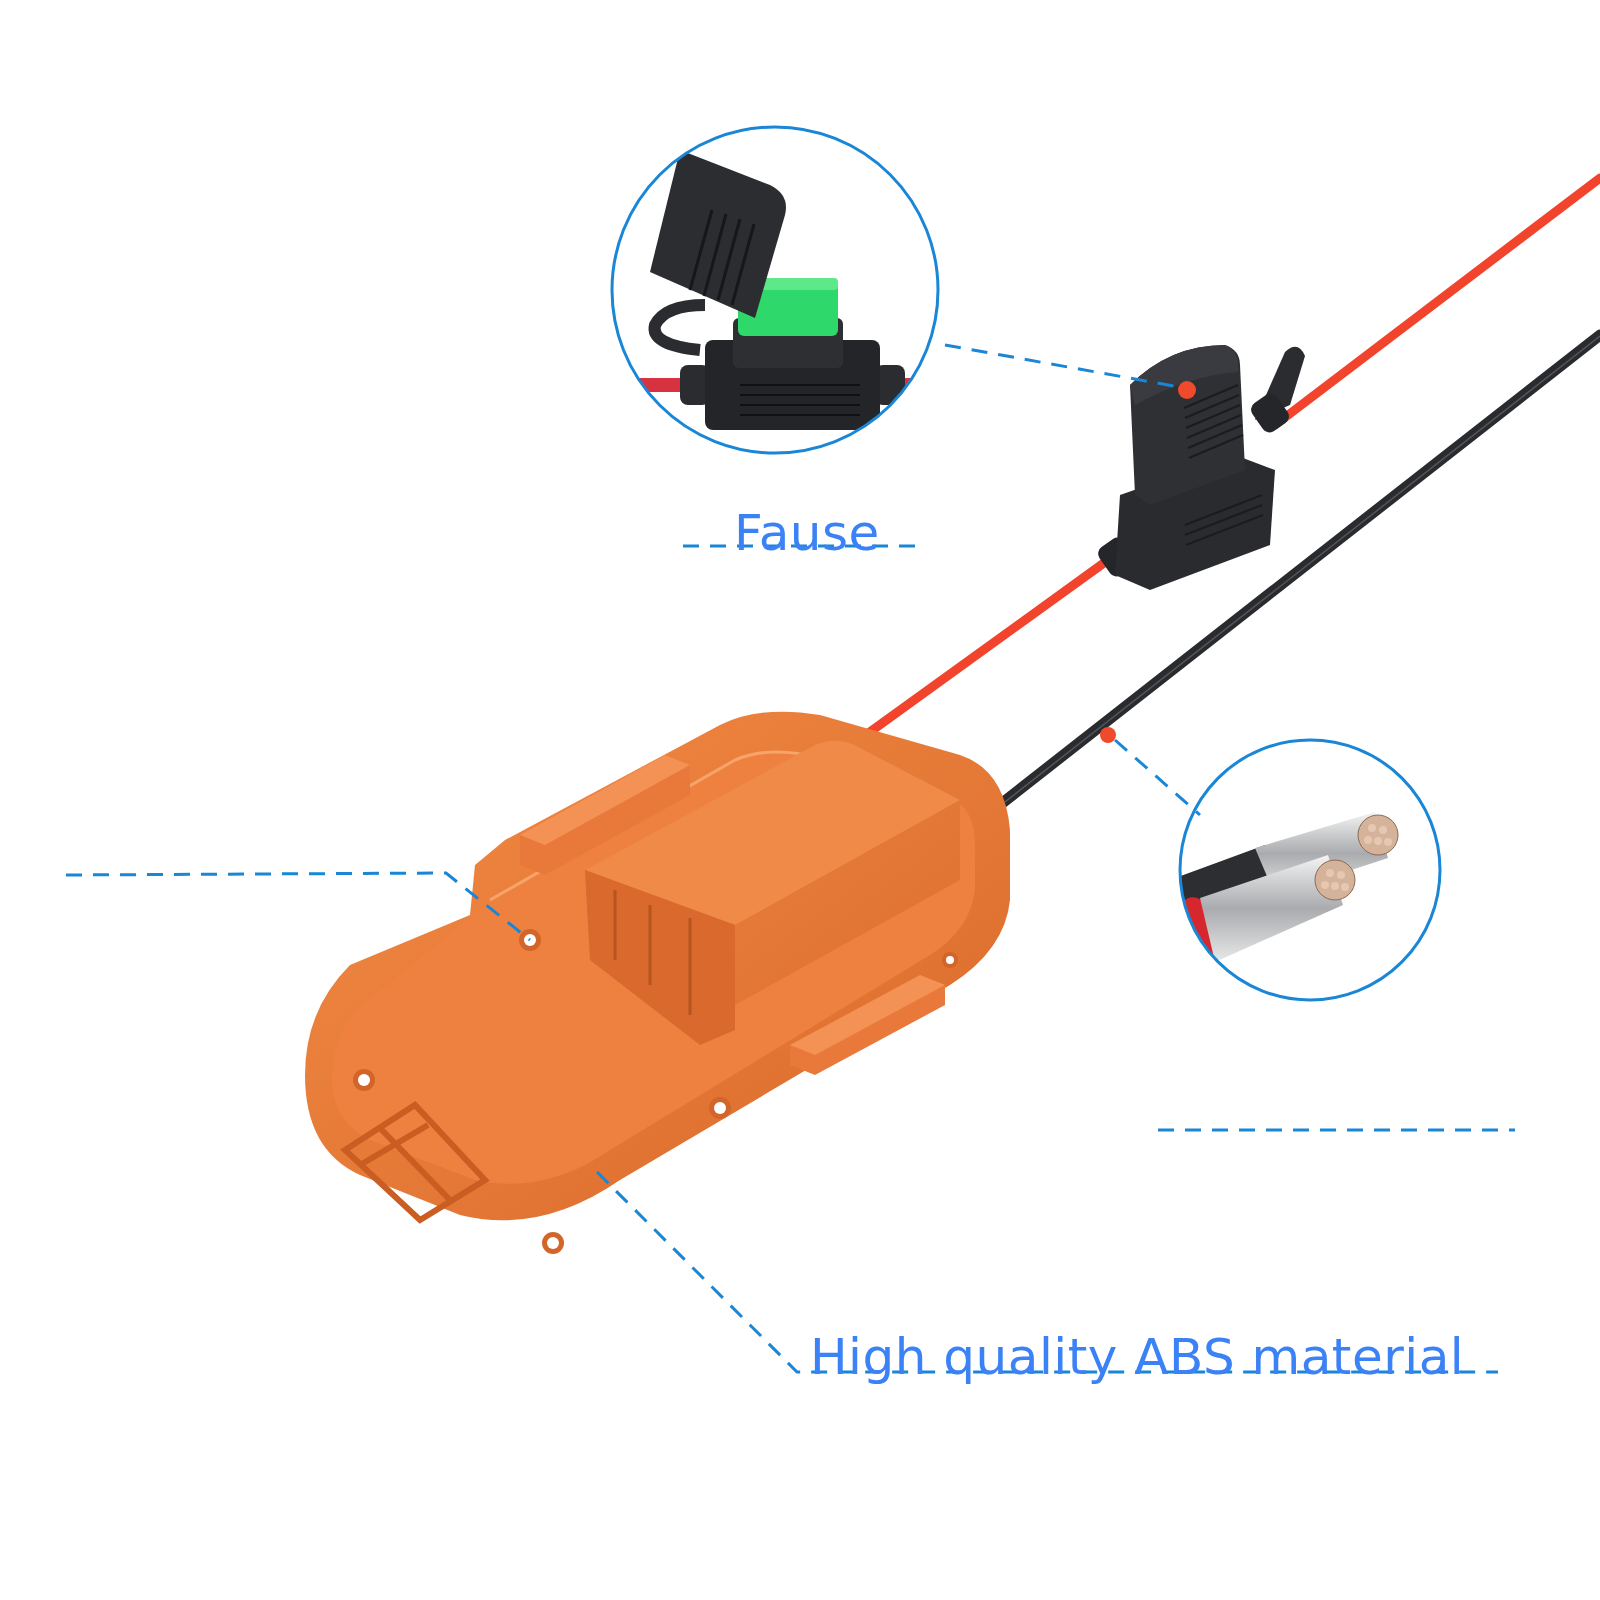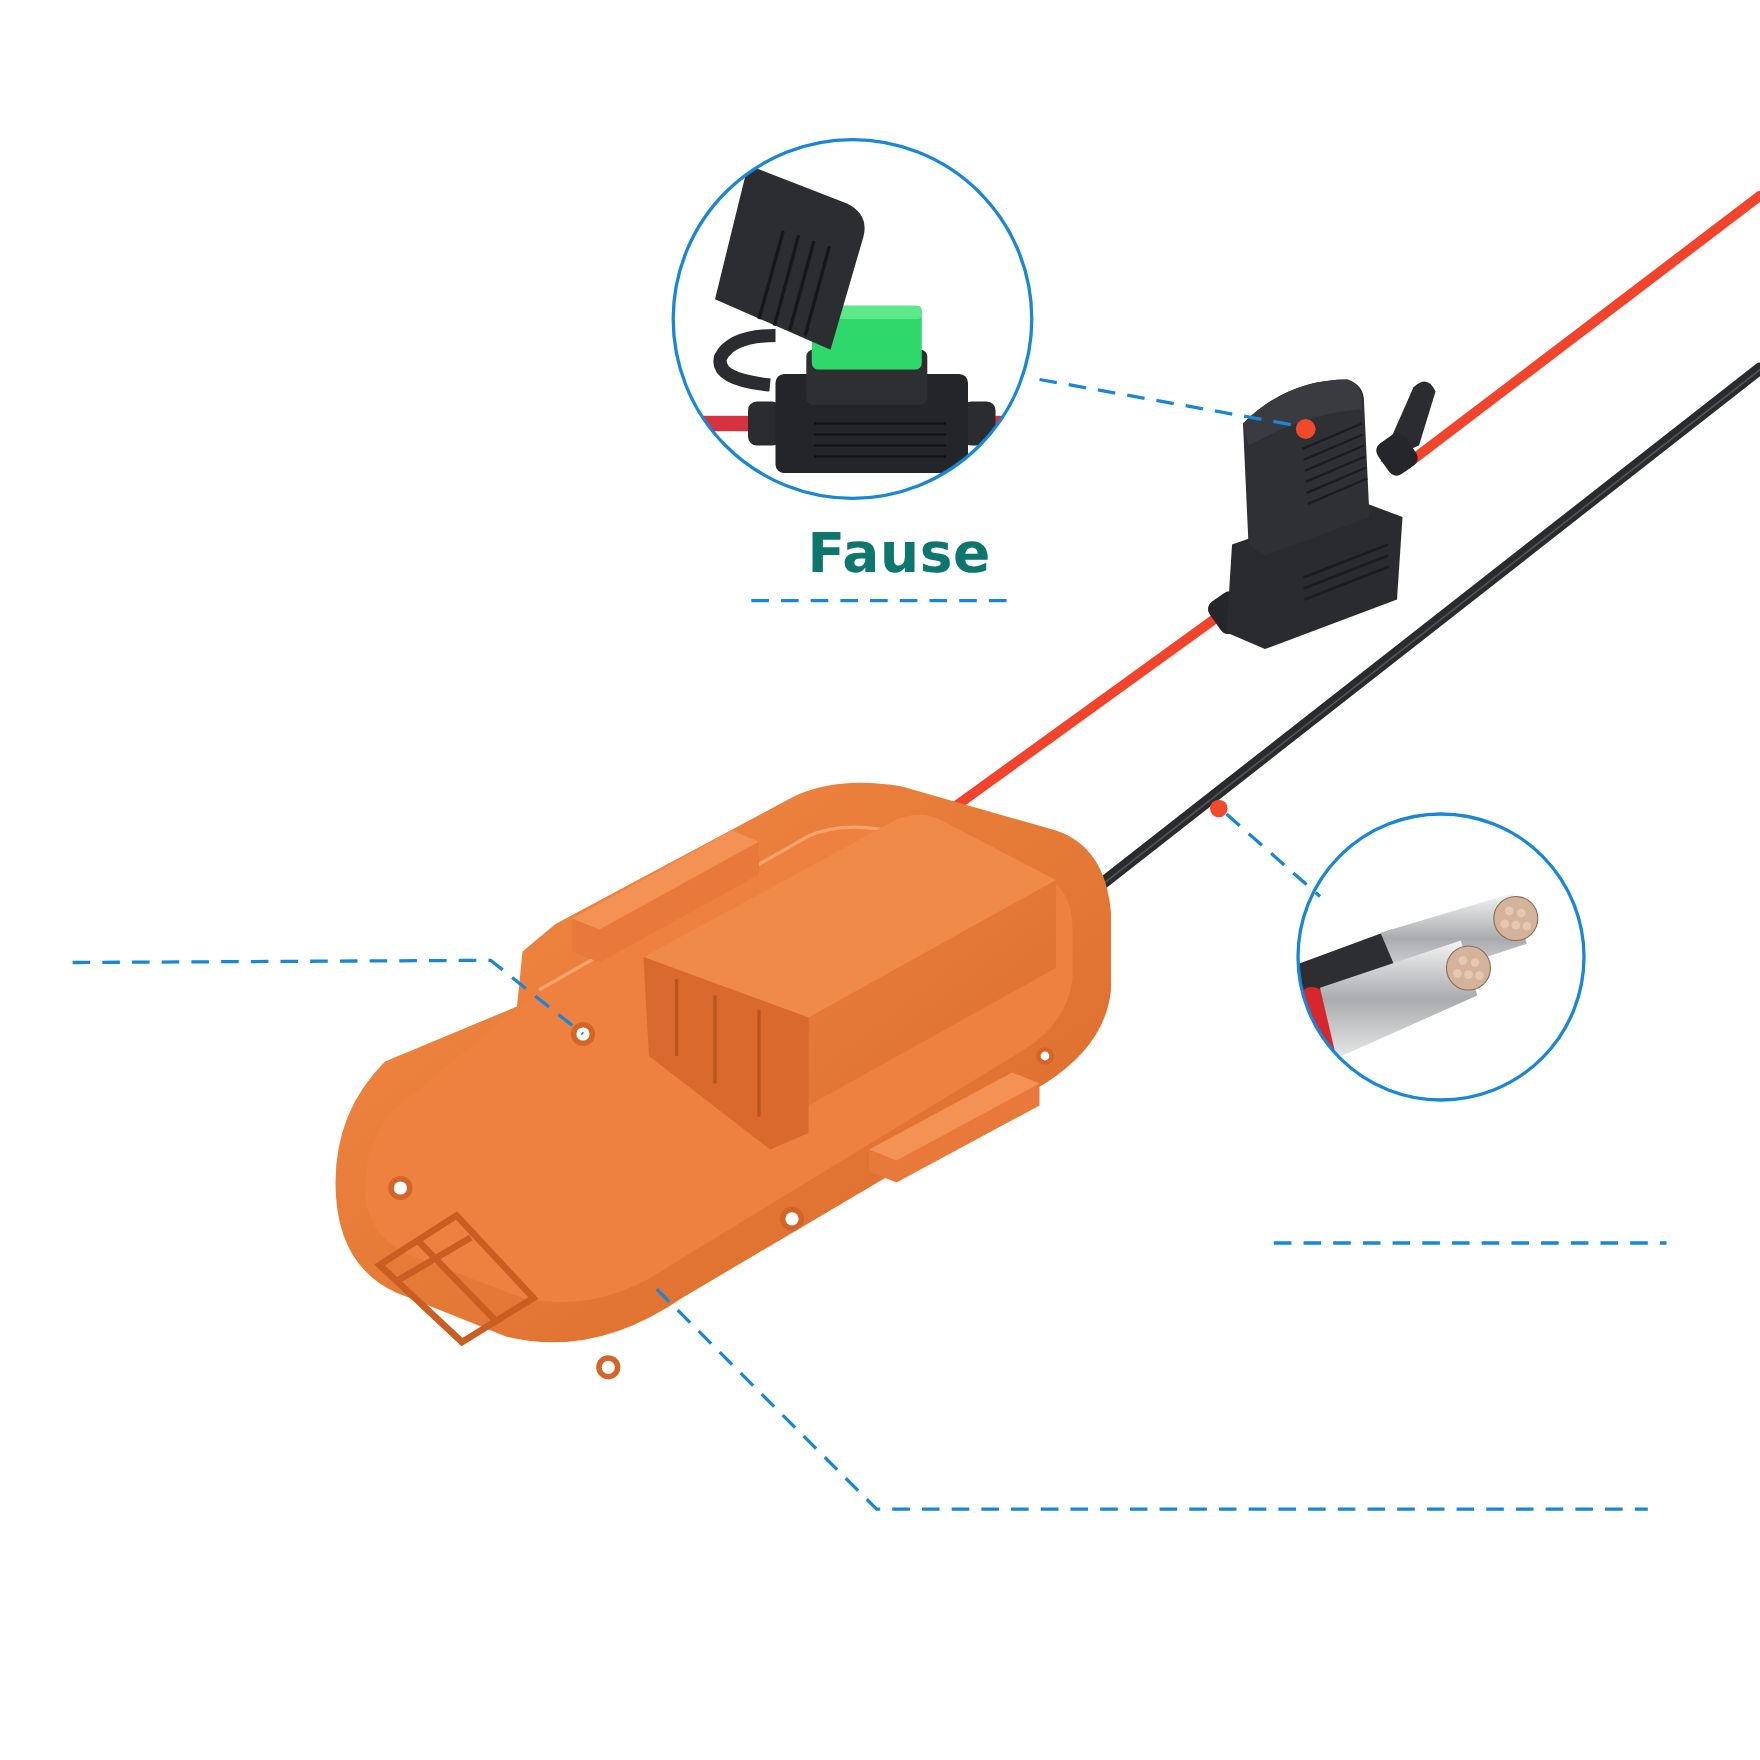--- a/index.html
+++ b/index.html
@@ -1,20 +1,20 @@
 <!DOCTYPE html>
 <html><head>
 <meta charset="utf-8">
 <style>
   html, body { margin: 0; padding: 0; background: #ffffff; }
   body { width: 1600px; height: 1600px; position: relative; overflow: hidden;
          font-family: "DejaVu Sans", "Liberation Sans", sans-serif; }
   .stage { position: absolute; left: 0; top: 0; width: 1600px; height: 1600px; }
-  .label { position: absolute; color: #0f766e; font-size: 50px; font-weight: 700;
-           letter-spacing: 0.5px; white-space: nowrap; line-height: 1; }
+  .label { position: absolute; color: #3b82f6; font-size: 50px; font-weight: 400;
+           letter-spacing: 0.5px; white-space: nowrap; line-height: 1; margin-top: 30px; }
   svg { position: absolute; left: 0; top: 0; }
 </style>
 </head>
 <body>
 
 <div class="stage">
 
   <svg width="1600" height="1600" viewBox="0 0 1600 1600">
     <defs>
       <clipPath id="fuseClip">
@@ -201,14 +201,15 @@
       <polyline points="597,1172 797,1372 1498,1372"></polyline>
     </g>
 
     <g>
       <circle cx="1187" cy="390" r="9" fill="#f04a2c"></circle>
       <circle cx="1108" cy="735" r="8" fill="#f04a2c"></circle>
     </g>
   </svg>
 
   <div class="label" style="left:734px; top:478px;">Fause</div>
+  <div class="label" style="left:810px; top:1302px;">High quality ABS material</div>
 
 </div>
 
 </body></html>

